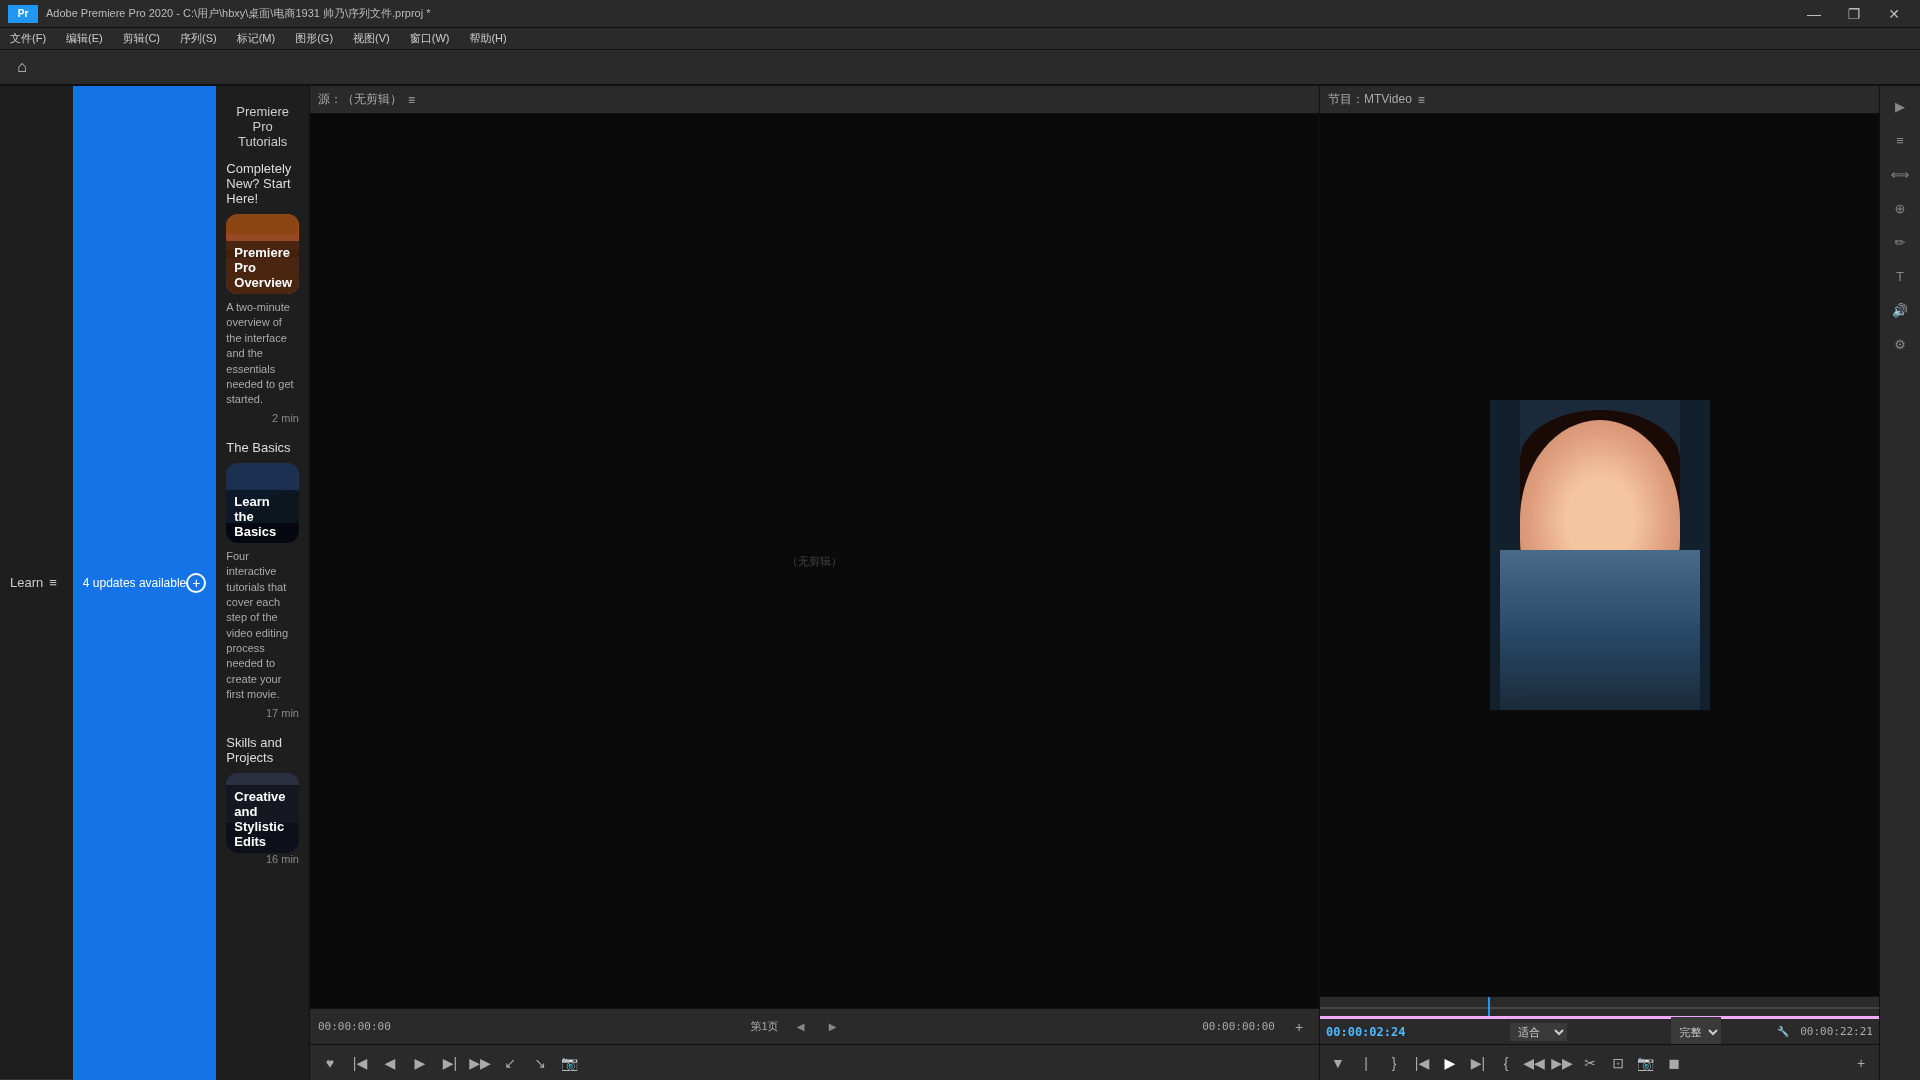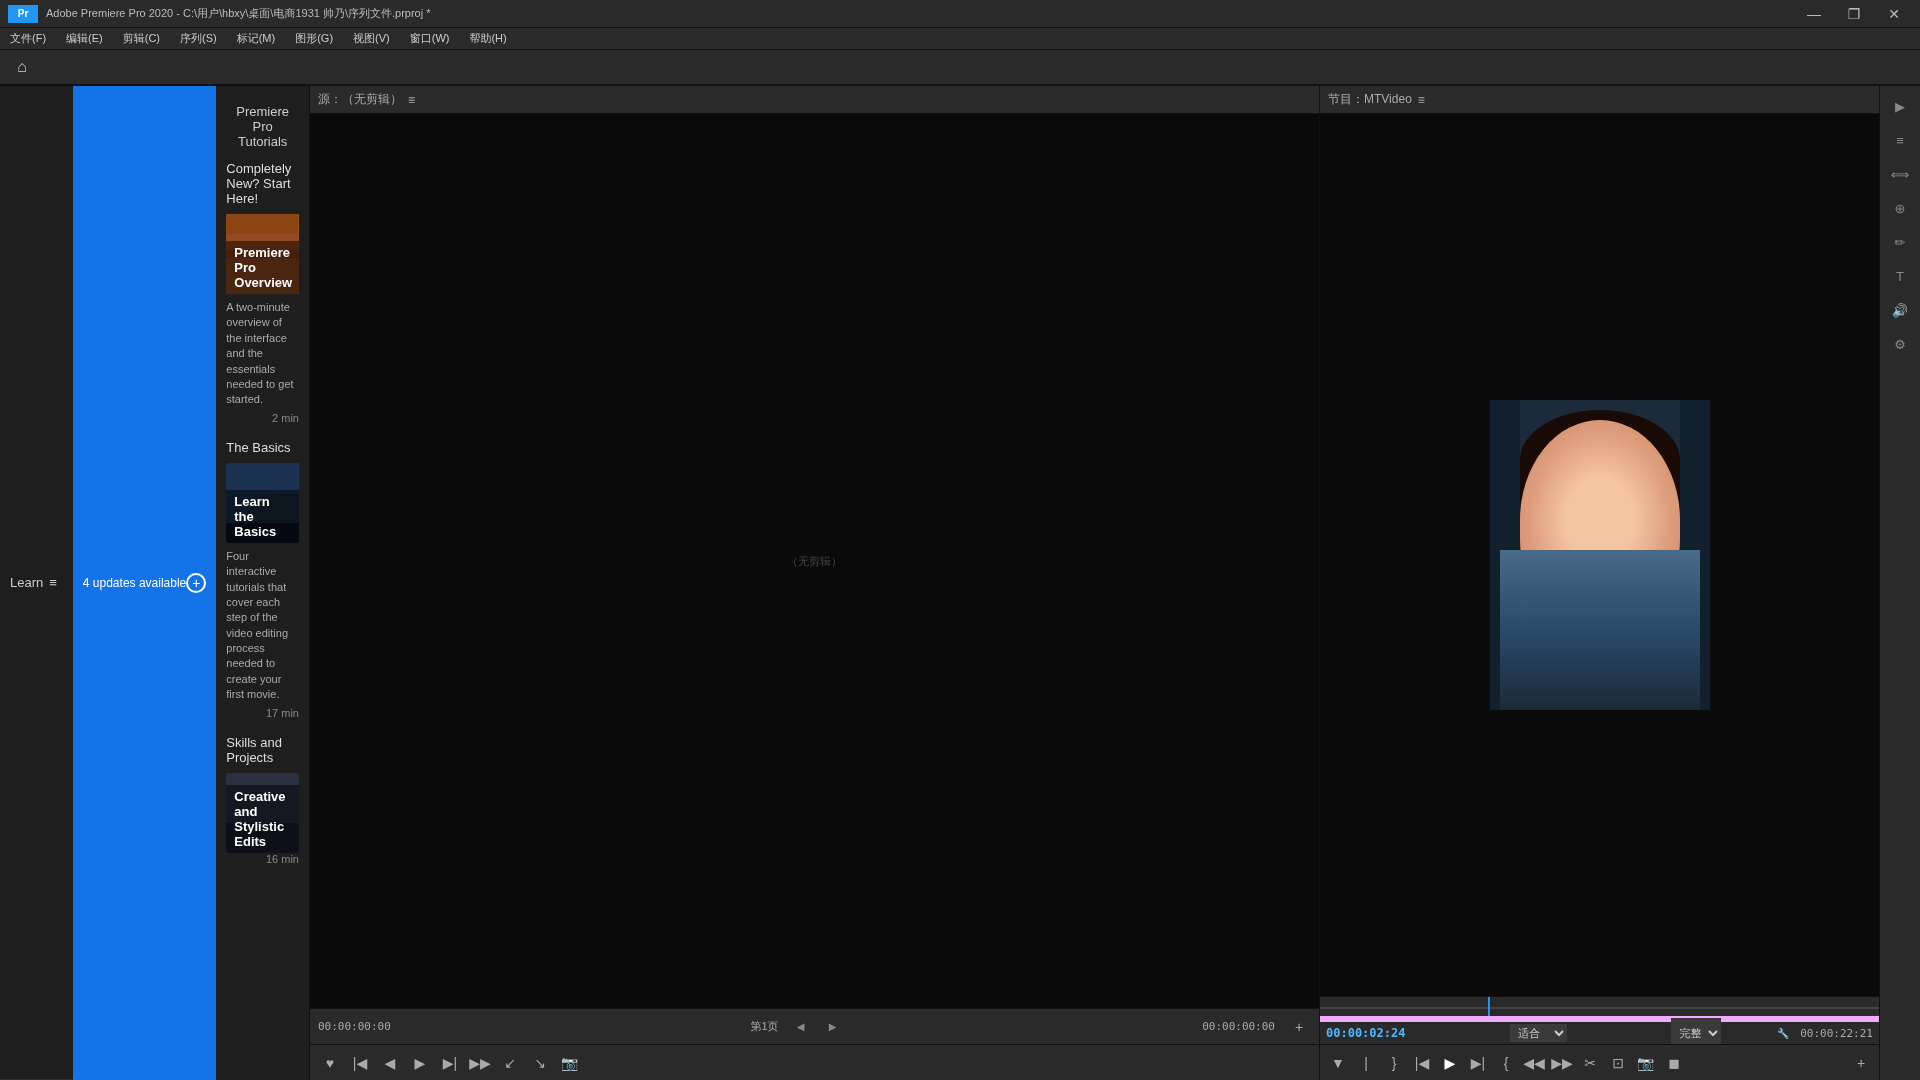--- a/index.html
+++ b/index.html
@@ -132,21 +132,21 @@
     .learn-section-title {
       font-size: 13px; color: #ddd; margin: 10px 0 8px;
     }
     .tutorial-card {
       margin-bottom: 16px;
     }
     .tutorial-thumb {
       width: 100%; height: 80px;
       position: relative;
       overflow: hidden;
-      border-radius: 2px;
+      border-radius: 12px;
       display: flex; align-items: center; justify-content: center;
     }
     .tutorial-thumb-overlay {
       position: absolute; bottom: 0; left: 0; right: 0;
       padding: 4px 8px;
       background: rgba(0,0,0,0.5);
       font-size: 13px; font-weight: bold; color: #fff;
     }
     .thumb-overview { background: linear-gradient(135deg, #8b4513, #c0856a, #a0522d); }
     .thumb-basics { background: linear-gradient(135deg, #1a2a3a, #2a4a6a, #1a3a5a); }
@@ -253,21 +253,21 @@
       position: absolute; left: 30%;
       top: 0; width: 2px; height: 100%;
       background: #2196f3;
     }
     #program-controls-row1 {
       height: 28px;
       background: #2a2a2a;
       display: flex; align-items: center;
       padding: 0 6px;
       gap: 4px;
-      border-top: 6px solid #f0abfc;
+      border-top: 3px solid #f0abfc;
       justify-content: center;
     }
     #program-controls-row2 {
       height: 36px;
       background: #2a2a2a;
       display: flex; align-items: center;
       padding: 0 6px;
       gap: 4px;
       border-top: 1px solid #111;
     }

